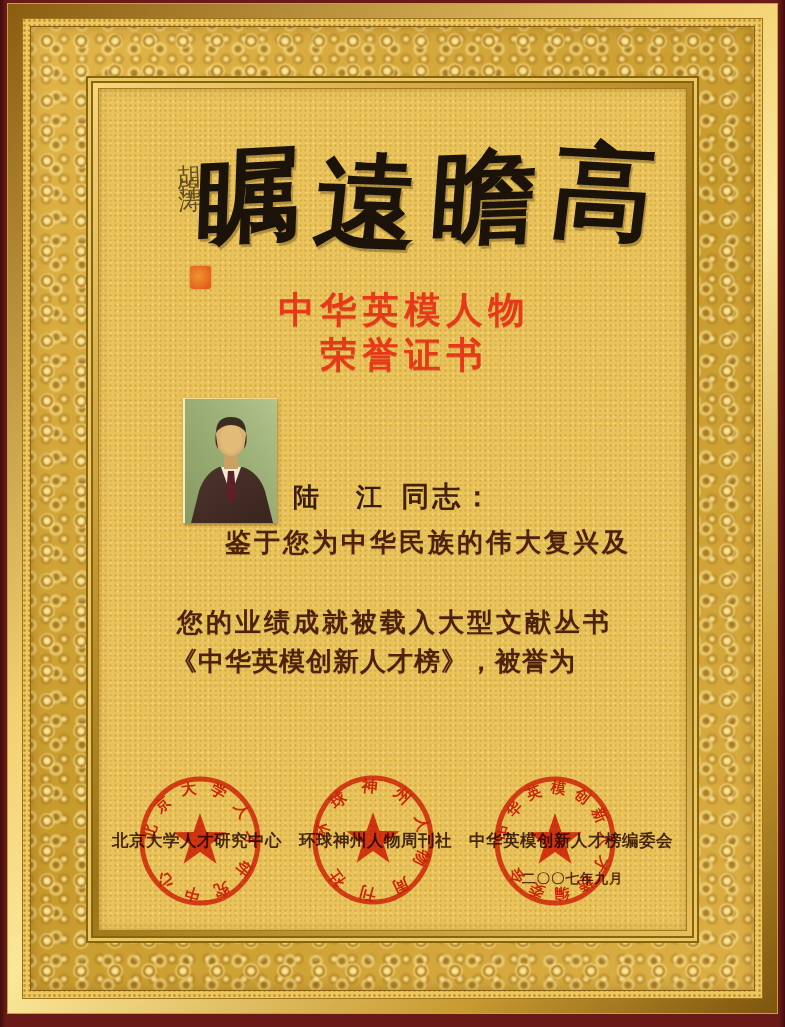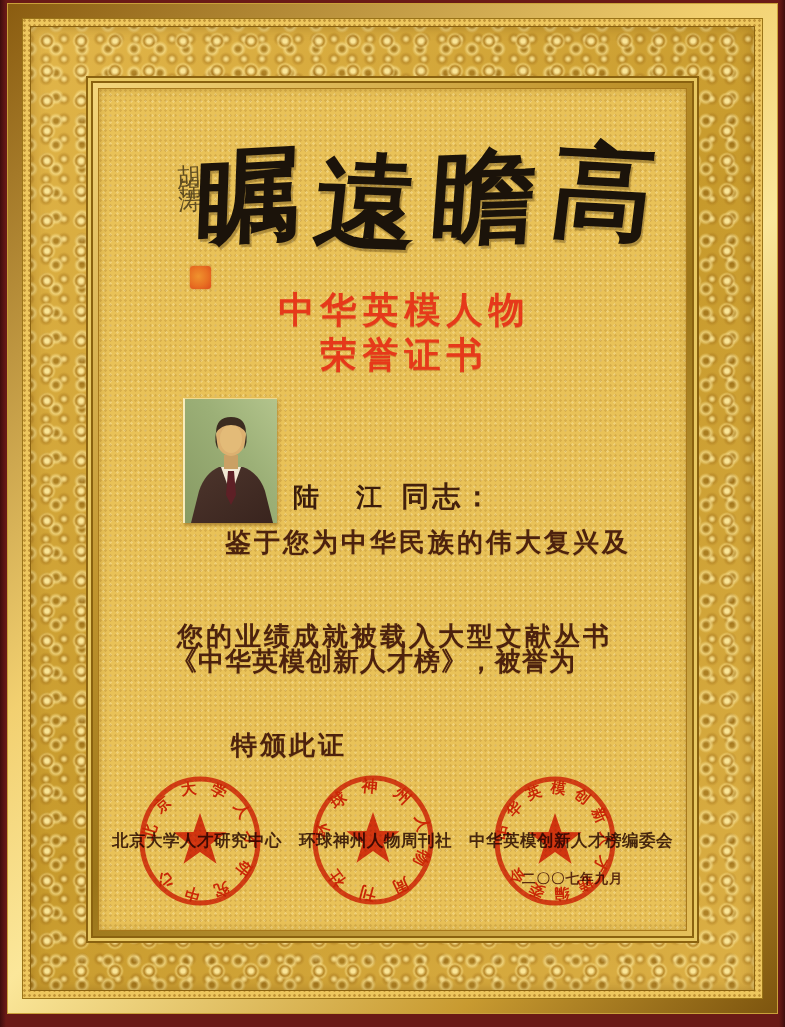--- a/index.html
+++ b/index.html
@@ -68,21 +68,21 @@
     box-shadow:1px 2px 3px rgba(110,70,10,.5);}
   .photo svg{display:block;}
   .name-row{position:absolute;left:195px;top:390px;white-space:nowrap;color:#3a1c0c;}
   .r-name{font-family:"DejaVu Serif",serif;font-weight:bold;
     font-size:26px;letter-spacing:14px;}
   .r-suffix{font-weight:bold;font-size:28px;letter-spacing:3px;color:#43200d;}
   .body-line{position:absolute;white-space:nowrap;color:#4c220e;font-weight:700;
     font-size:26px;letter-spacing:3px;text-shadow:0 1px 0 rgba(120,70,20,.2);}
   .bl0{left:127px;top:437px;}
   .bl1{left:79px;top:477px;}
-  .bl2{left:79px;top:517px;margin-top:14px;}
+  .bl2{left:79px;top:517px;}
   .bl3{left:73px;top:556px;letter-spacing:1px;}
   .bl4{left:50px;top:593px;font-size:31px;font-weight:bold;letter-spacing:2px;color:#45200c;}
   .bl5{left:133px;top:640px;}
   .issuer-line{position:absolute;left:0;top:742px;width:100%;text-align:center;
     font-size:16.5px;font-weight:bold;letter-spacing:.5px;color:#46260e;white-space:nowrap;}
   .issue-date{position:absolute;left:424px;top:782px;font-size:13.5px;
     font-weight:bold;letter-spacing:1px;color:#5a2a10;}
   .seal{position:absolute;mix-blend-mode:multiply;}
   .s1{left:39px;top:688px;}
   .s2{left:212px;top:687px;}
@@ -142,21 +142,20 @@
             </div>
 
             <div class="name-row">
               <span class="r-name">陆 江</span>
               <span class="r-suffix">同志：</span>
             </div>
 
             <div class="body-line bl0">鉴于您为中华民族的伟大复兴及</div>
             <div class="body-line bl2">您的业绩成就被载入大型文献丛书</div>
             <div class="body-line bl3">《中华英模创新人才榜》，被誉为</div>
-            <div class="body-line bl5">特颁此证</div>
 
             <div class="issuer-line">北京大学人才研究中心　环球神州人物周刊社　中华英模创新人才榜编委会</div>
             <div class="issue-date">二〇〇七年九月</div>
 
             <svg class="seal s1" width="126" height="130" viewBox="0 0 126 130">
               <ellipse cx="63" cy="65" rx="58" ry="62" fill="none" stroke="#e23114" stroke-width="5" opacity="0.85"></ellipse>
               <polygon points="63,37 69.5,56.1 89.6,56.3 73.5,68.4 79.5,87.7 63,76 46.5,87.7 52.5,68.4 36.4,56.3 56.5,56.1" fill="#e23114" opacity="0.9"></polygon>
               <path id="sealpath1" d="M 63 65 m -46 0 a 46 48 0 1 1 92 0 a 46 48 0 1 1 -92 0" fill="none"></path>
               <text class="sealtext st1"><textPath href="#sealpath1">北京大学人才研究中心</textPath></text>
             </svg>

